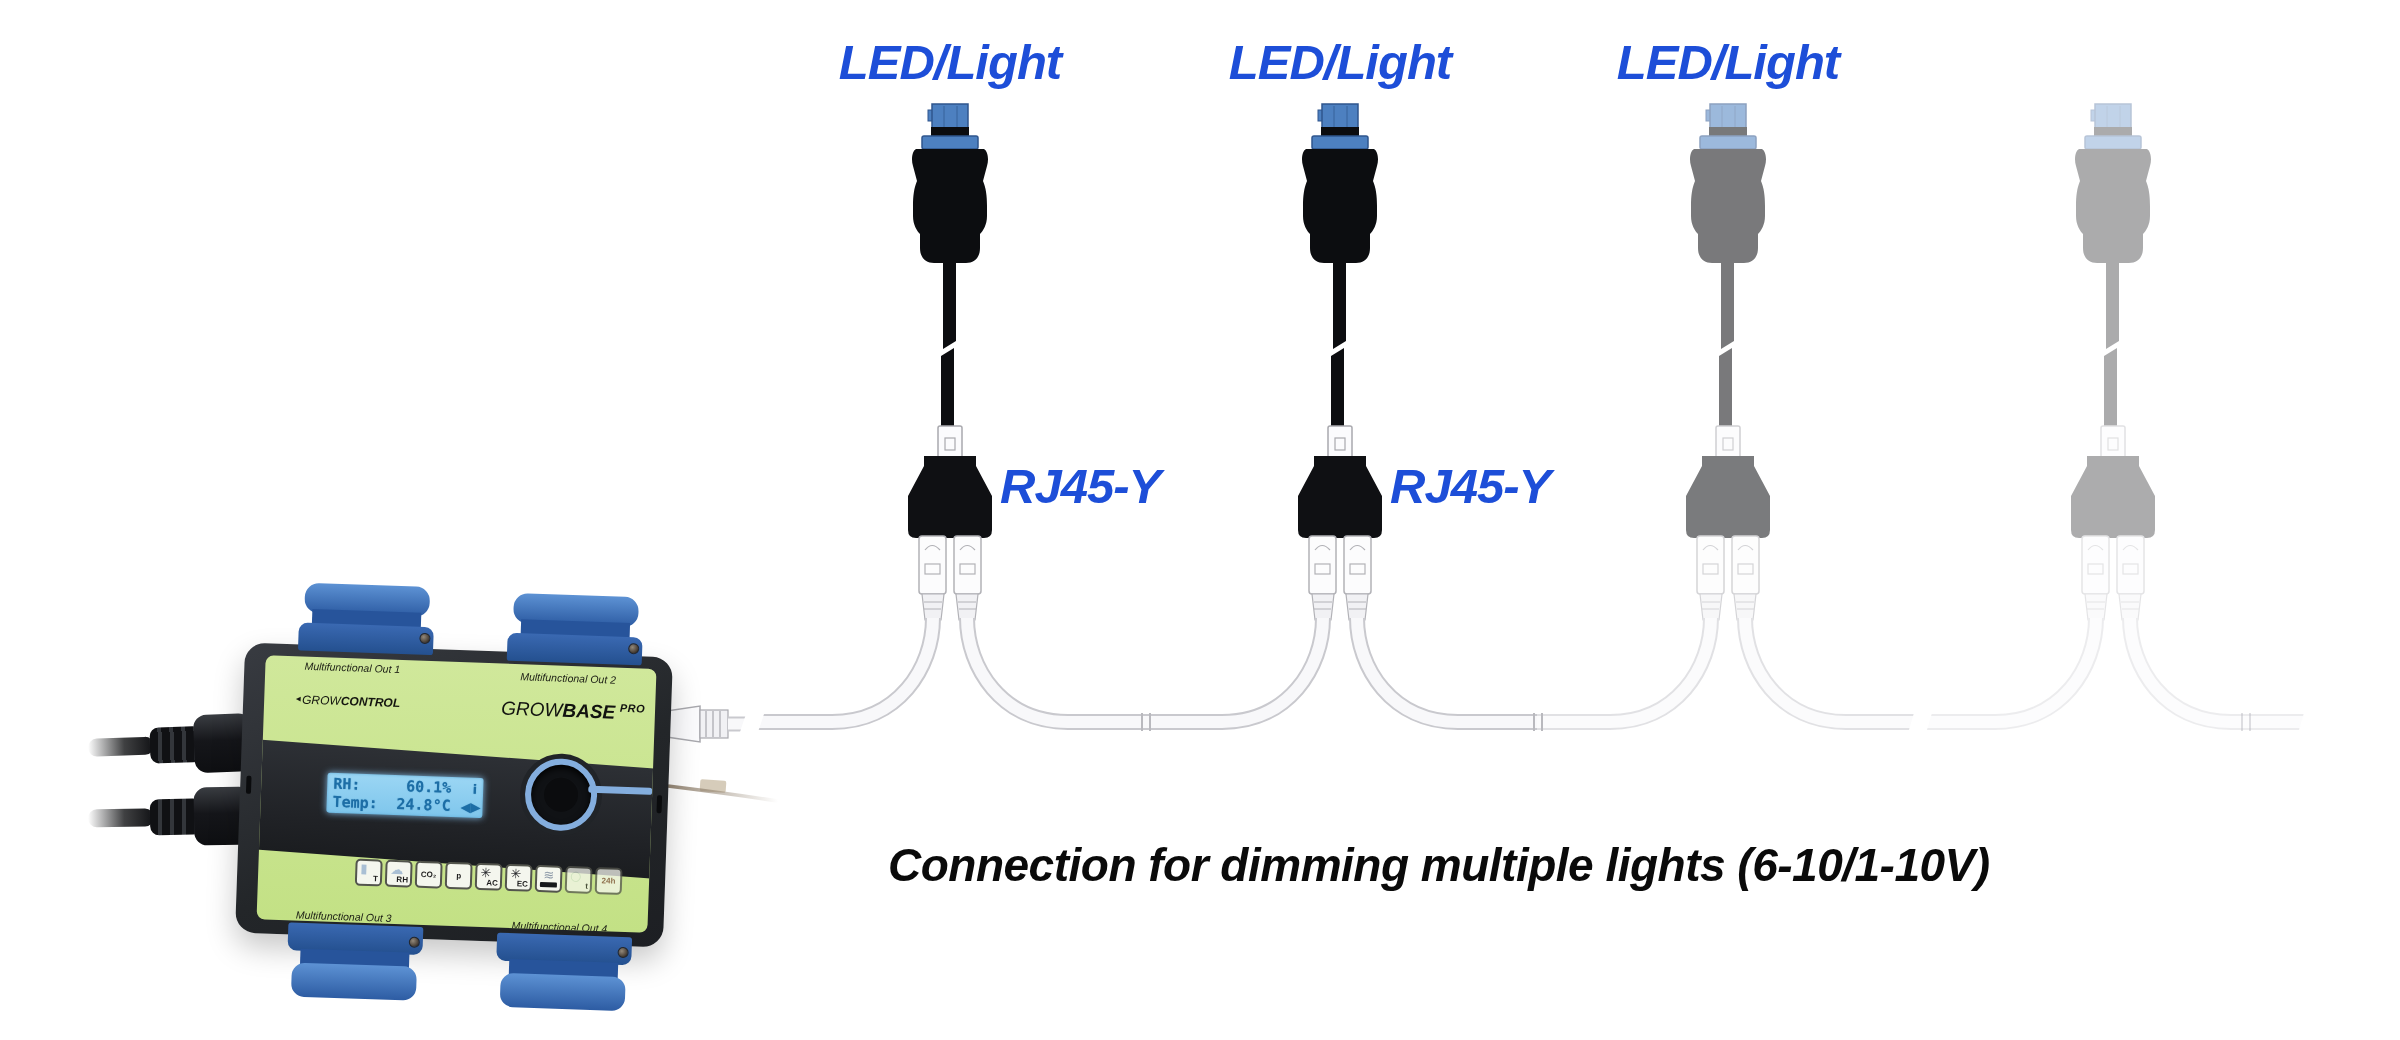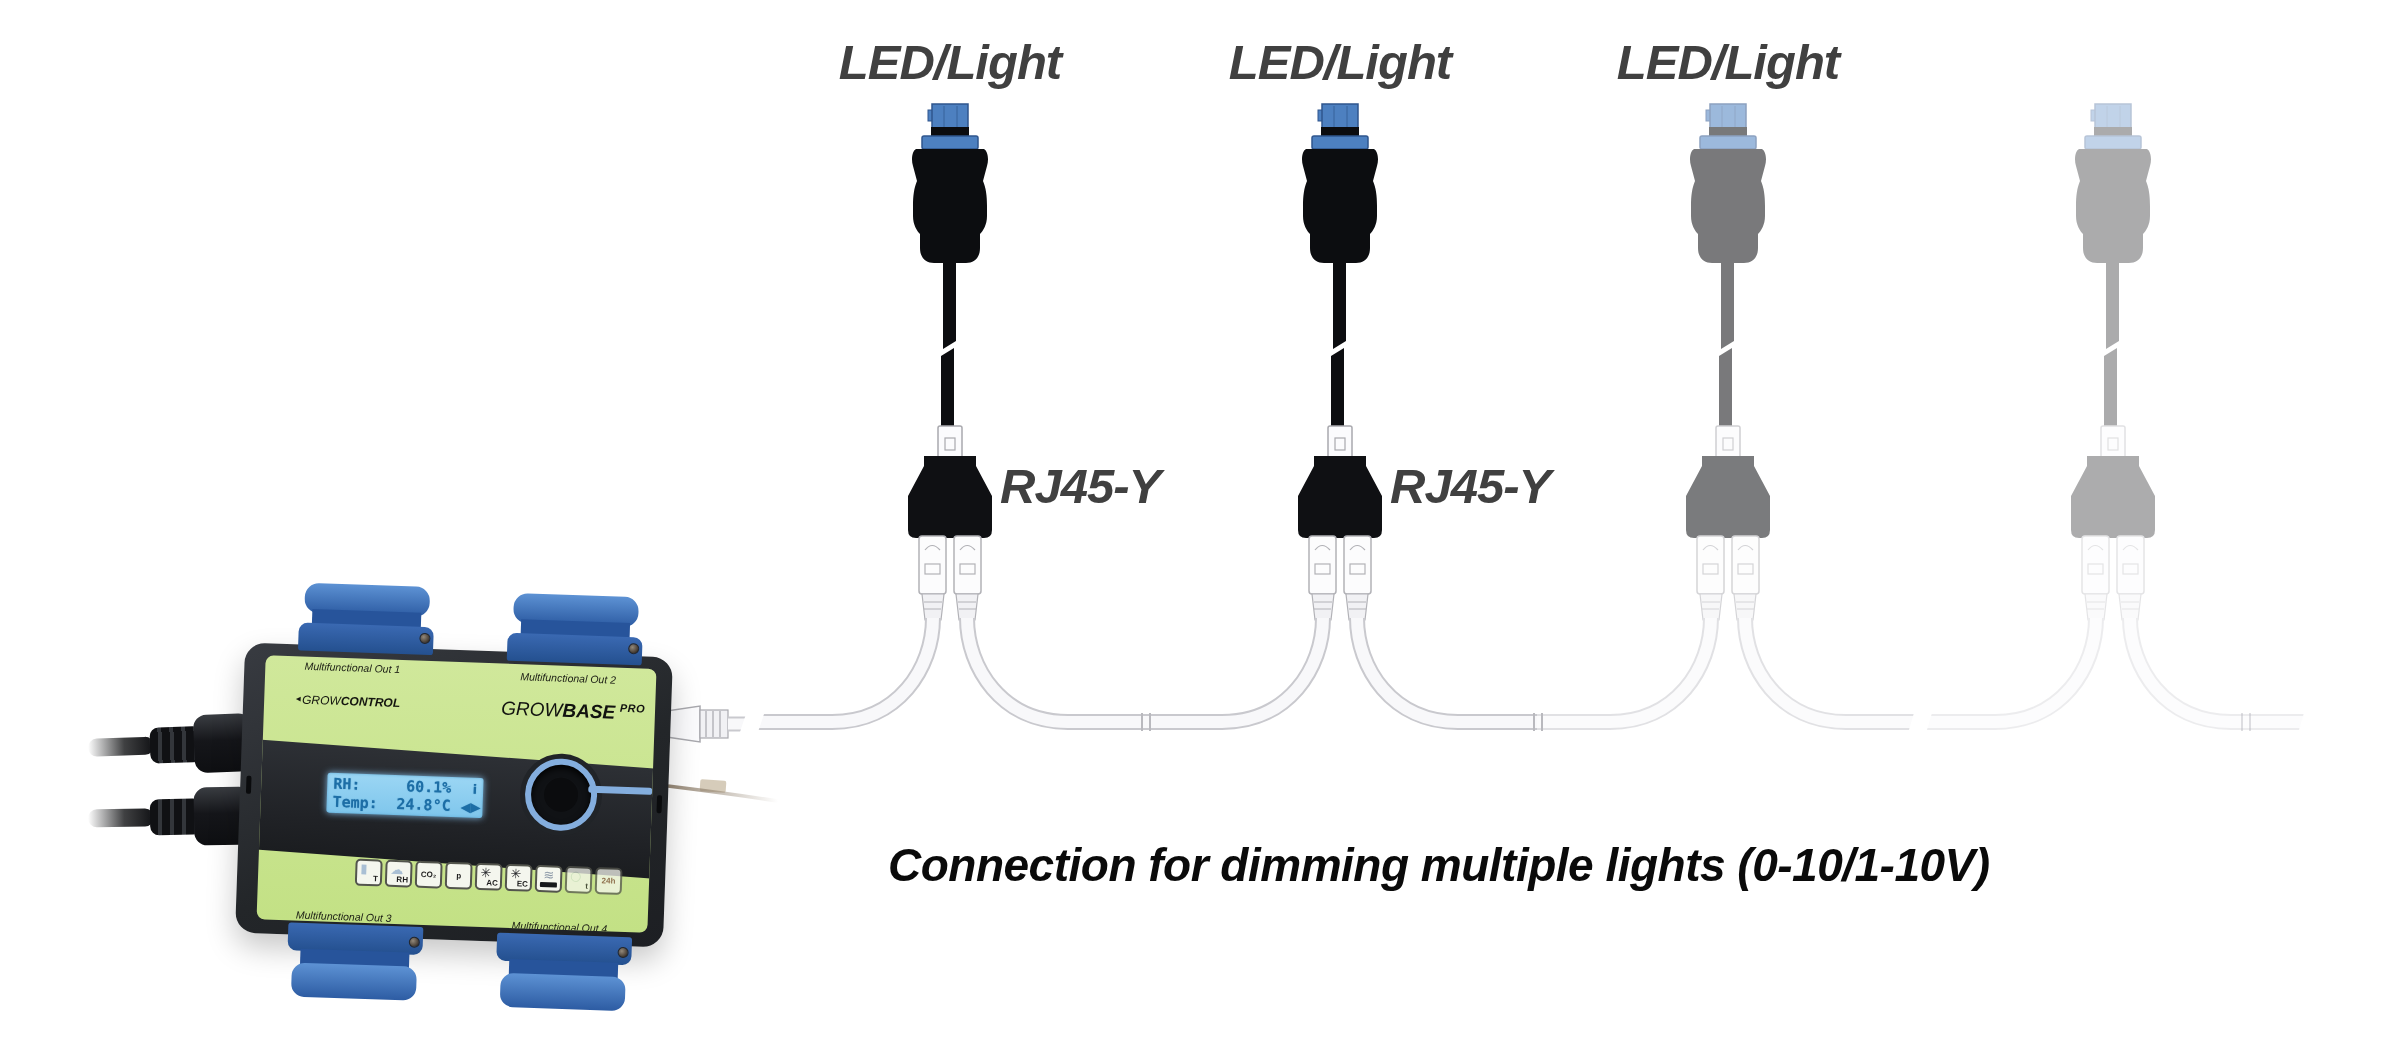--- a/index.html
+++ b/index.html
@@ -1,19 +1,19 @@
 <!DOCTYPE html>
 <html><head>
 <meta charset="utf-8">
 <style>
   html,body{margin:0;padding:0;background:#fff;}
   #stage{position:relative;width:2400px;height:1040px;background:#ffffff;overflow:hidden;
          font-family:"Liberation Sans","DejaVu Sans",sans-serif;}
   #cable-layer{position:absolute;left:0;top:0;z-index:1;}
-  .big-label{position:absolute;font-weight:bold;font-style:italic;color:#404040;
+  .big-label{position:absolute;font-weight:bold;font-style:italic;color:#1d4ed8;
              font-size:49px;letter-spacing:-1px;white-space:pre;z-index:10;}
   .led-label{top:34px;transform:translateX(-50%);}
   .rj-label{top:458px;}
   .cap{position:absolute;left:888px;font-weight:bold;font-style:italic;font-size:46px;
        letter-spacing:-0.5px;color:#0a0a0a;white-space:pre;z-index:10;}
   #cap-de{top:776px;} #cap-en{top:838px;}
 
   
   .pcable{position:absolute;width:164px;height:60px;z-index:4;}
   .pc-plug{position:absolute;right:0;top:0;width:58px;height:58px;border-radius:13px;
@@ -263,14 +263,14 @@
           </div>
         </div>
     </div>
   </div>
 
   <div class="big-label led-label" style="left:950px;">LED/Light</div>
   <div class="big-label led-label" style="left:1340px;">LED/Light</div>
   <div class="big-label led-label" style="left:1728px;">LED/Light</div>
   <div class="big-label rj-label" style="left:1000px;">RJ45-Y</div>
   <div class="big-label rj-label" style="left:1390px;">RJ45-Y</div>
-  <div id="cap-en" class="cap">Connection for dimming multiple lights (0-10/1-10V)</div>
+  <div id="cap-en" class="cap">Connection for dimming multiple lights (6-10/1-10V)</div>
 </div>
 
 </body></html>

